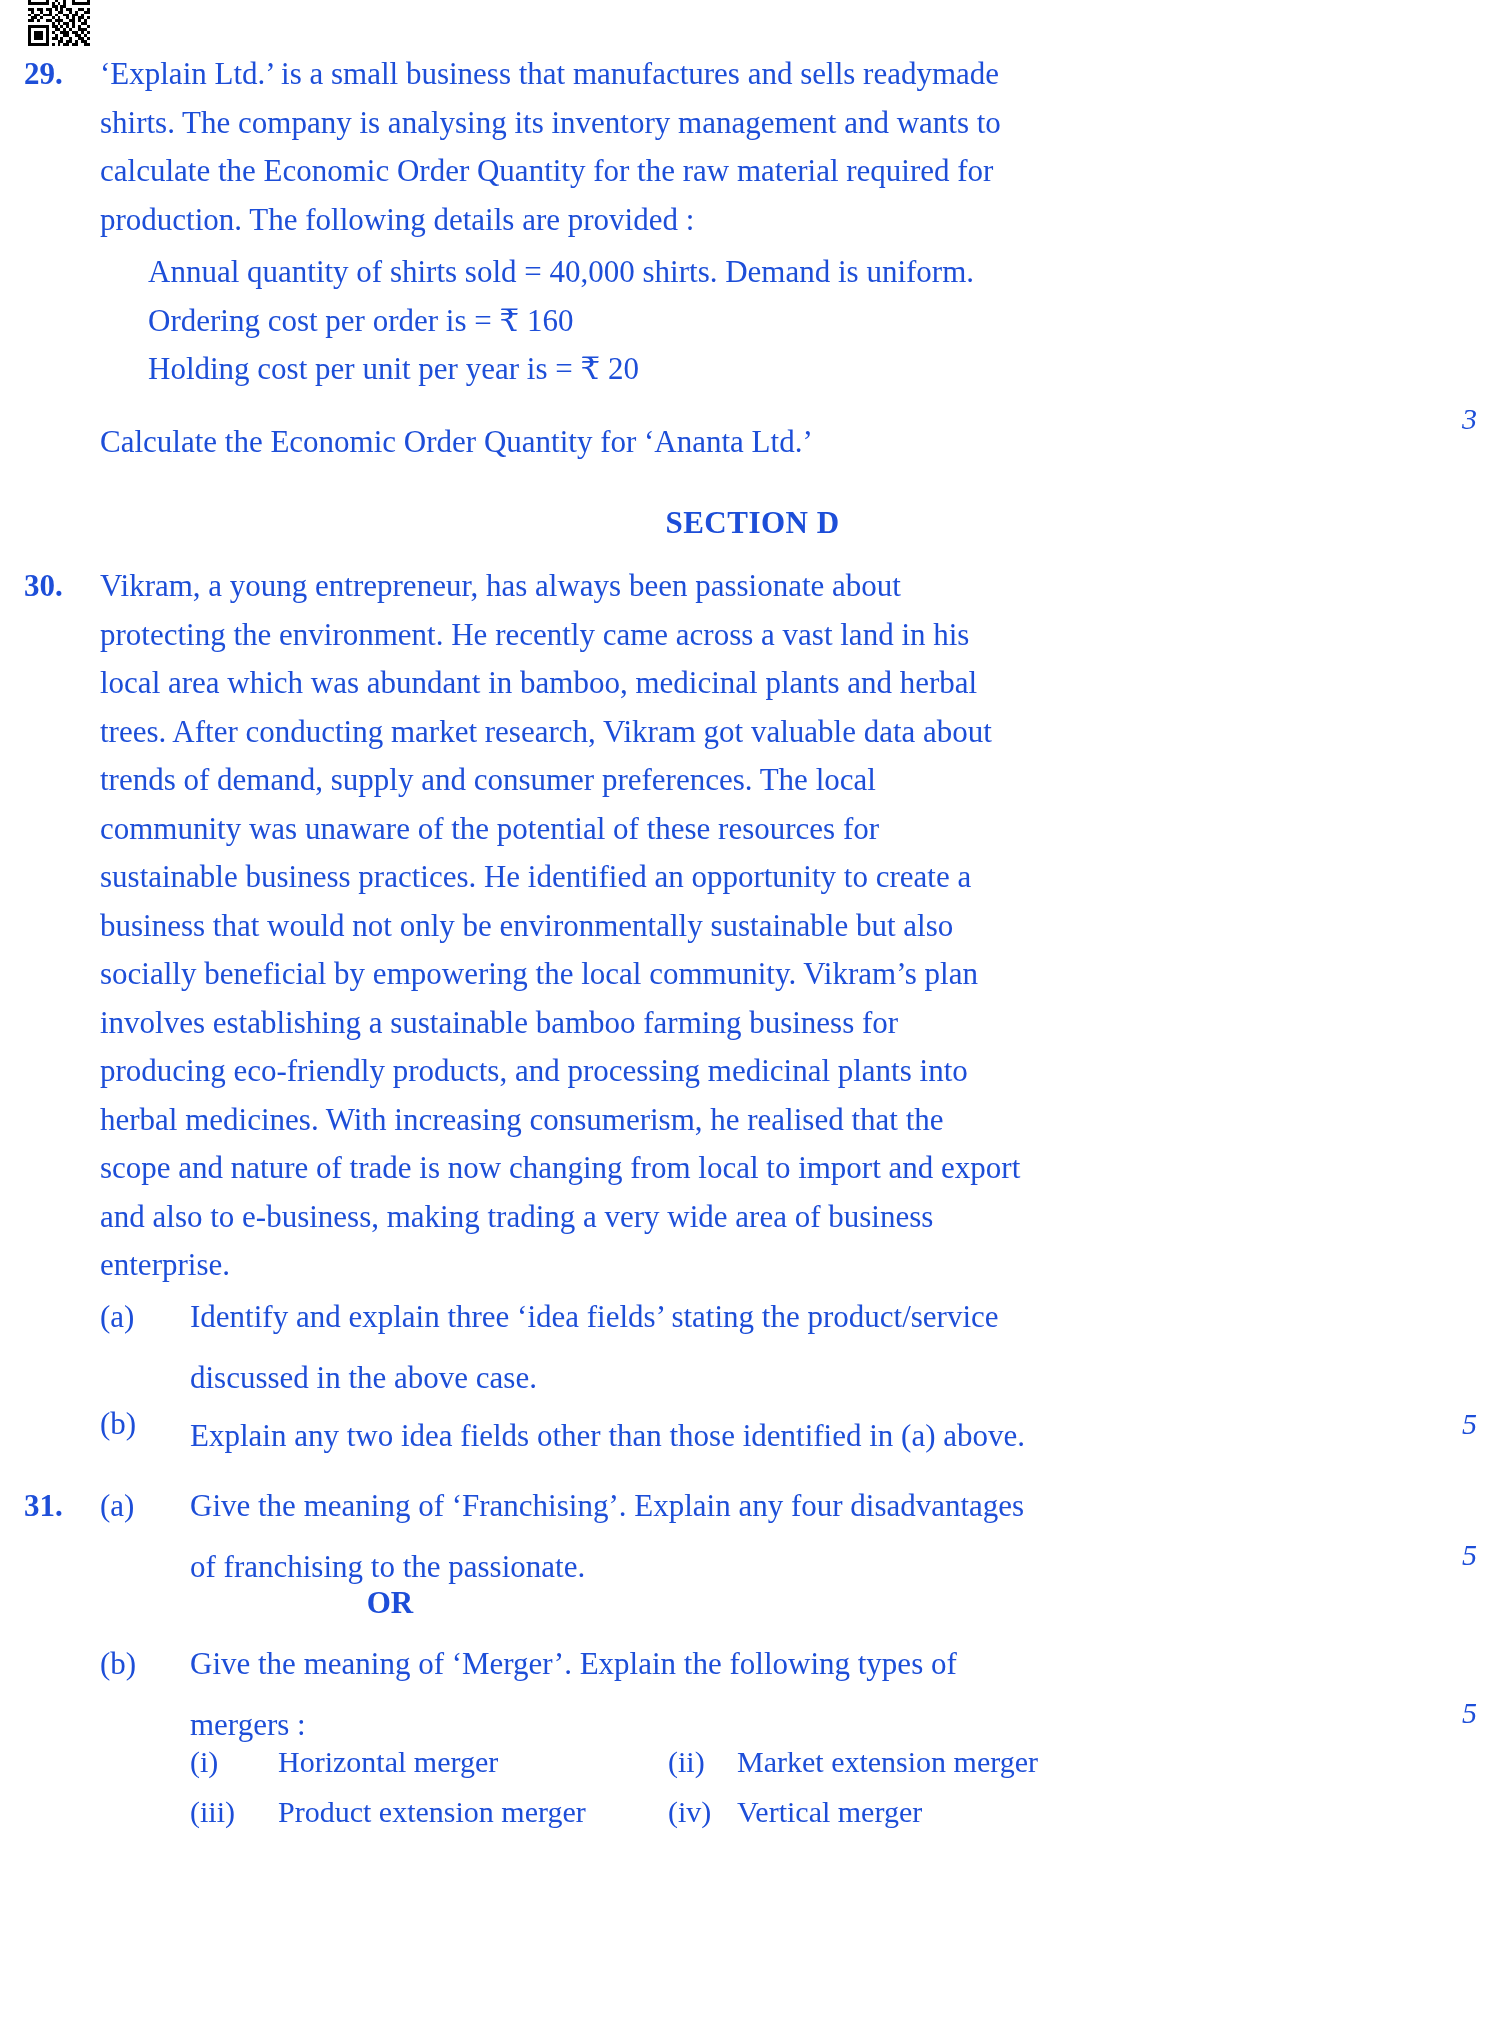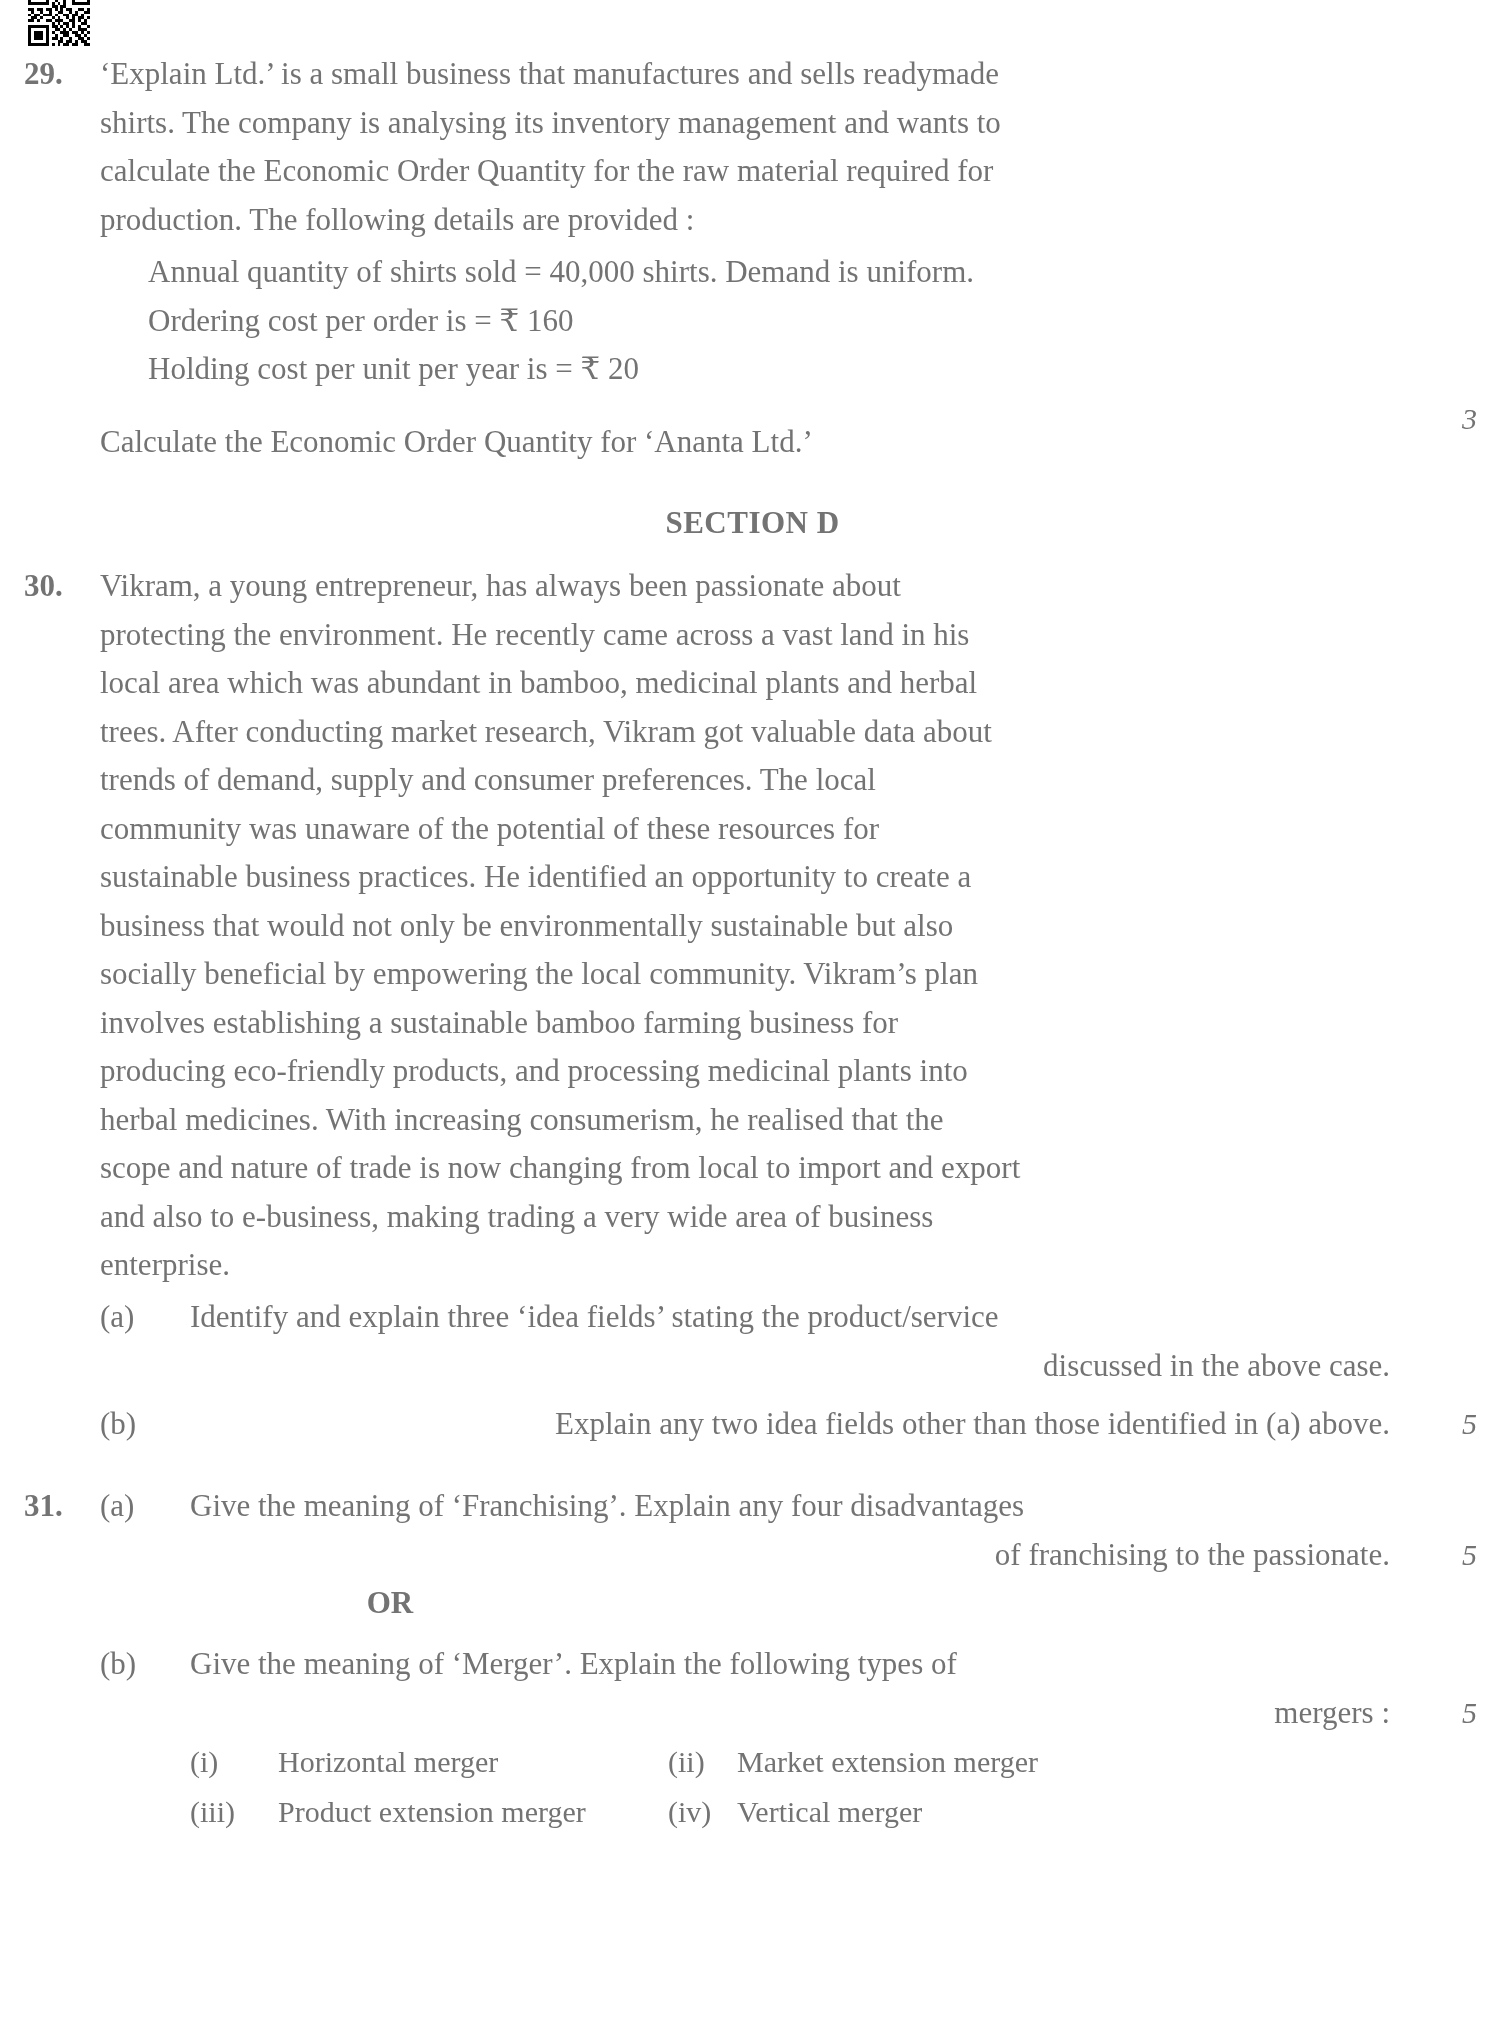--- a/index.html
+++ b/index.html
@@ -6,21 +6,21 @@
     margin: 0;
     padding: 0;
     background: #ffffff;
   }
   .page {
     position: relative;
     width: 1505px;
     height: 2034px;
     background: #ffffff;
     font-family: "Liberation Serif", "DejaVu Serif", serif;
-    color: #737373;
+    color: #1d4ed8;
     overflow: hidden;
     box-sizing: border-box;
   }
 
   
   .qr-wrap {
     position: absolute;
     left: 28px;
     top: -16px;
     width: 62px;
@@ -119,21 +119,22 @@
     line-height: 48.5px;
     text-align: justify;
     text-justify: inter-word;
   }
   .subbody-left {
     position: absolute;
     left: 190px;
     width: 1200px;
     font-size: 31px;
     line-height: 48.5px;
-    text-align: right;
+    text-align: left;
+    margin-top: 12px;
   }
 
   
   .roman-label {
     position: absolute;
     font-size: 30px;
     line-height: 44px;
   }
   .roman-text {
     position: absolute;

